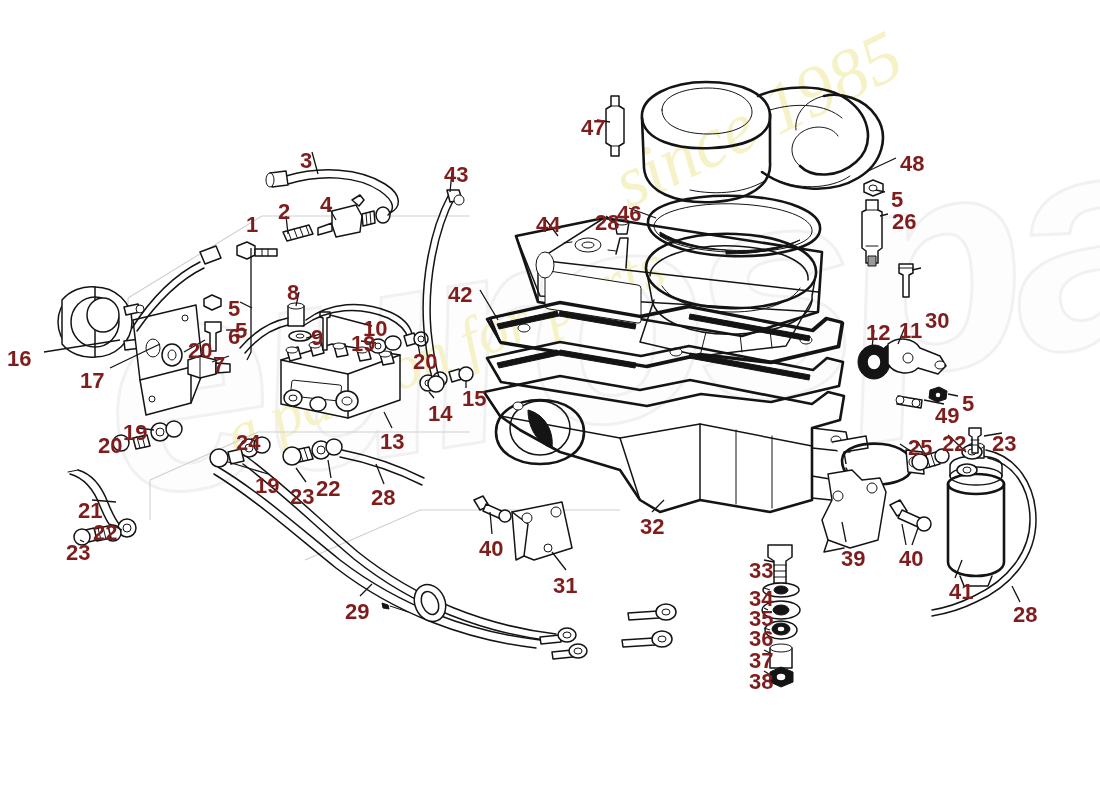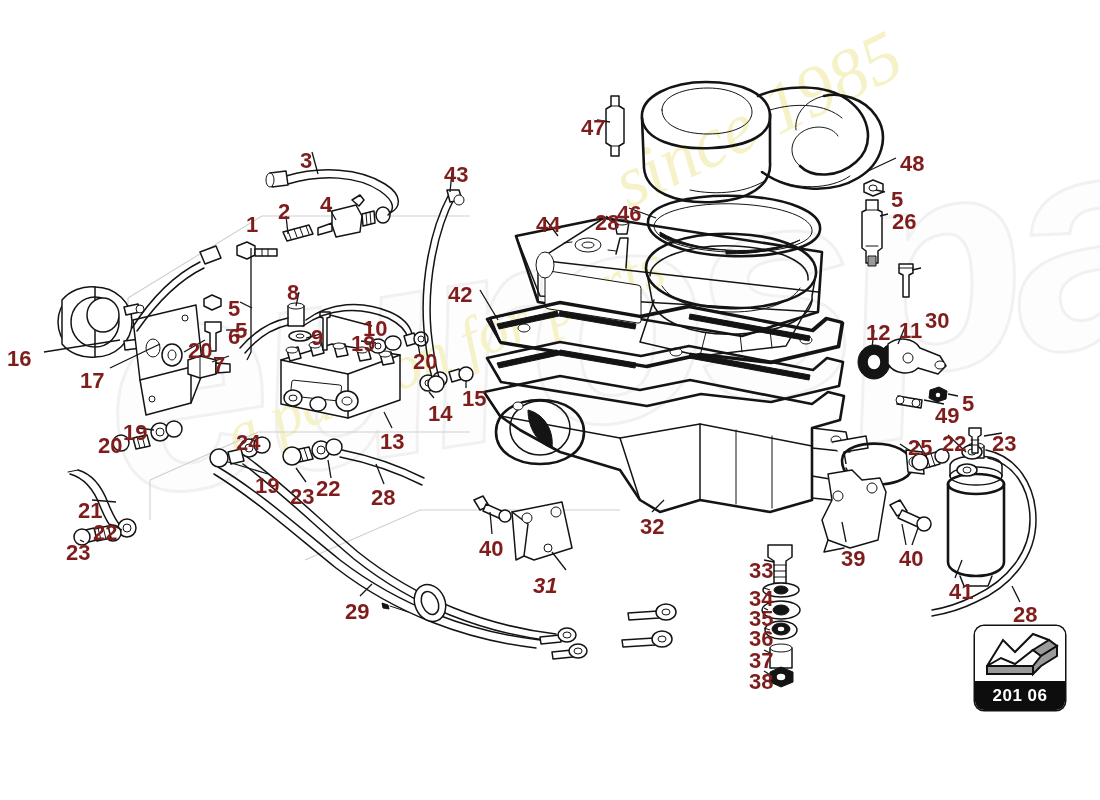--- a/index.html
+++ b/index.html
@@ -623,21 +623,21 @@
       <div class="cal" style="left: 290px; top: 486px;">23</div>
       <div class="cal" style="left: 236px; top: 432px;">24</div>
       <div class="cal" style="left: 908px; top: 437px;">25</div>
       <div class="cal" style="left: 892px; top: 211px;">26</div>
       <div class="cal" style="left: 942px; top: 433px;">22</div>
       <div class="cal" style="left: 992px; top: 433px;">23</div>
       <div class="cal" style="left: 371px; top: 487px;">28</div>
       <div class="cal" style="left: 1013px; top: 604px;">28</div>
       <div class="cal" style="left: 345px; top: 601px;">29</div>
       <div class="cal" style="left: 925px; top: 265px; margin-top: 45px;">30</div>
-      <div class="cal" style="left: 533px; top: 575px; font-style: italic;">31</div>
+      <div class="cal" style="left: 553px; top: 575px;">31</div>
       <div class="cal" style="left: 640px; top: 516px;">32</div>
       <div class="cal" style="left: 749px; top: 560px;">33</div>
       <div class="cal" style="left: 749px; top: 588px;">34</div>
       <div class="cal" style="left: 749px; top: 608px;">35</div>
       <div class="cal" style="left: 749px; top: 628px;">36</div>
       <div class="cal" style="left: 749px; top: 650px;">37</div>
       <div class="cal" style="left: 749px; top: 671px;">38</div>
       <div class="cal" style="left: 841px; top: 548px;">39</div>
       <div class="cal" style="left: 479px; top: 538px;">40</div>
       <div class="cal" style="left: 899px; top: 548px;">40</div>
@@ -648,27 +648,14 @@
       <div class="cal" style="left: 595px; top: 212px;">28</div>
       <div class="cal" style="left: 617px; top: 203px;">46</div>
       <div class="cal" style="left: 581px; top: 117px;">47</div>
       <div class="cal" style="left: 900px; top: 153px;">48</div>
       <div class="cal" style="left: 935px; top: 405px;">49</div>
       <div class="cal" style="left: 235px; top: 320px;">5</div>
       <div class="cal" style="left: 891px; top: 189px;">5</div>
       <div class="cal" style="left: 962px; top: 393px;">5</div>
     </div>
 
-  <div id="badge">
-    <div class="pic">
-      <svg width="90" height="55" viewBox="0 0 90 55">
-        <polygon points="12,40 28,14 40,26 58,8 74,14 74,30 58,24 40,38 26,32" fill="#ffffff" stroke="#111" stroke-width="2"></polygon>
-        <polygon points="12,40 12,48 58,48 58,40" fill="#9a9a9a" stroke="#111" stroke-width="2"></polygon>
-        <polygon points="58,24 74,14 82,20 66,30" fill="#9a9a9a" stroke="#111" stroke-width="2"></polygon>
-        <polygon points="58,48 58,40 66,30 82,20 82,30 66,40" fill="#9a9a9a" stroke="#111" stroke-width="2"></polygon>
-      </svg>
-    </div>
-    <div class="bar">
-      <span>201 06</span>
-    </div>
-  </div>
 
 </div>
 
 </body></html>

